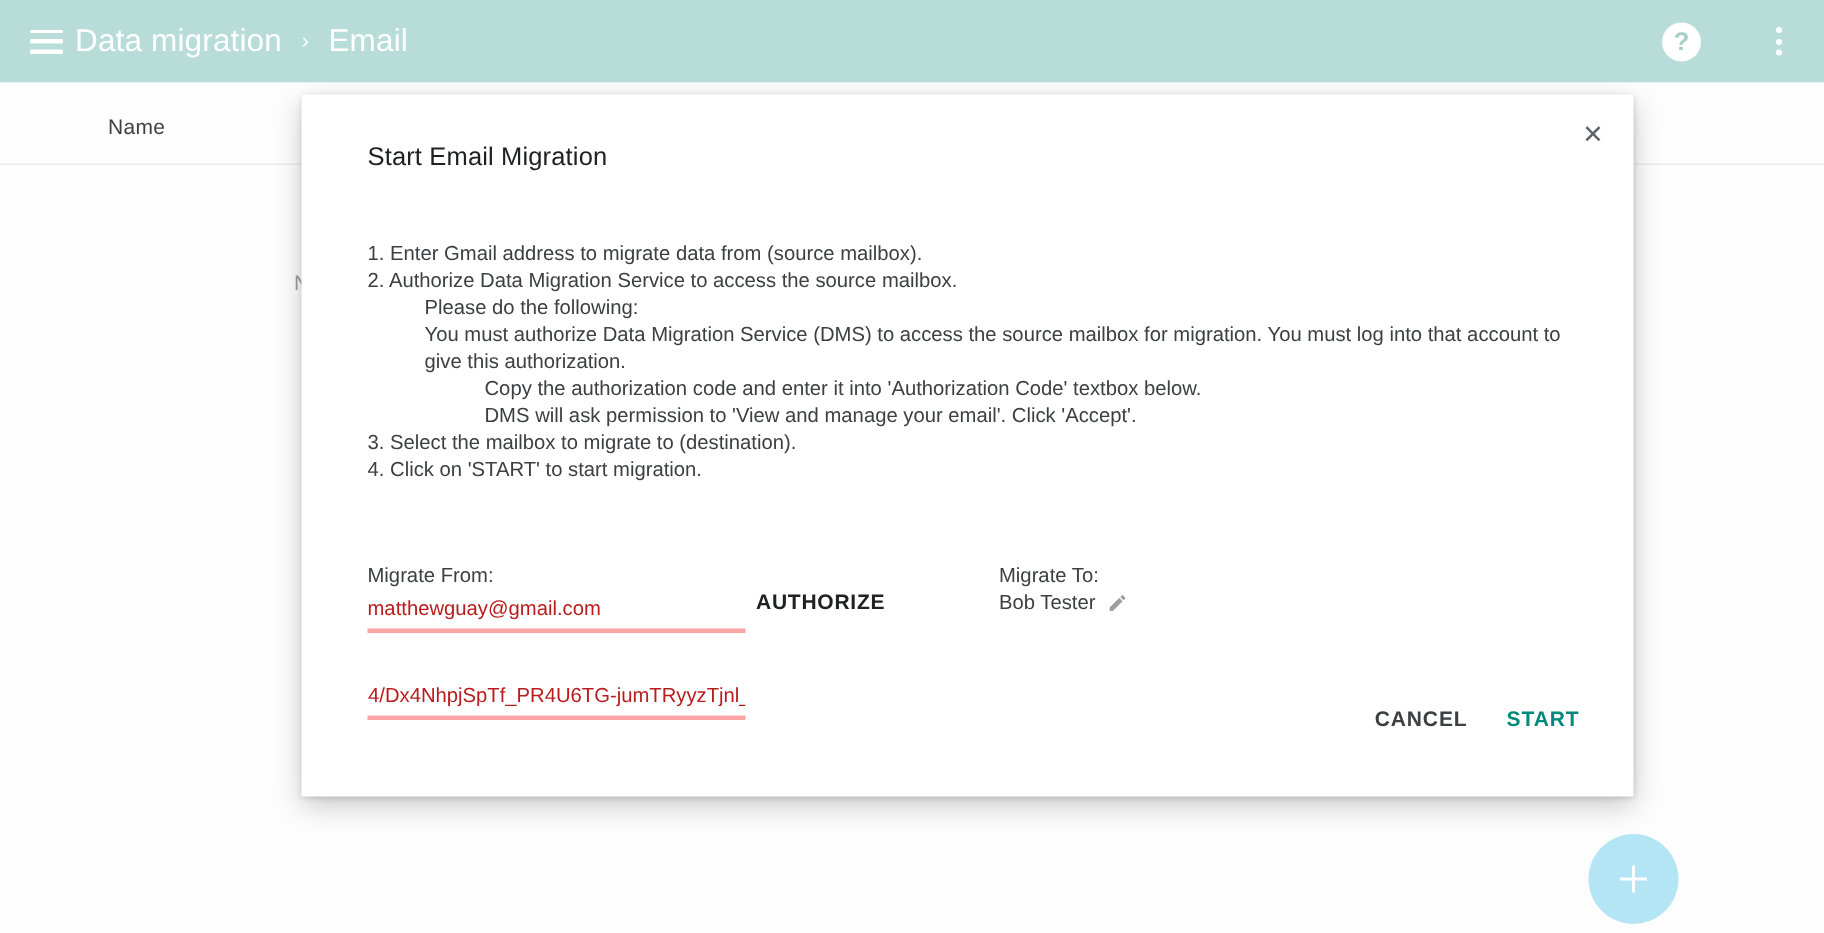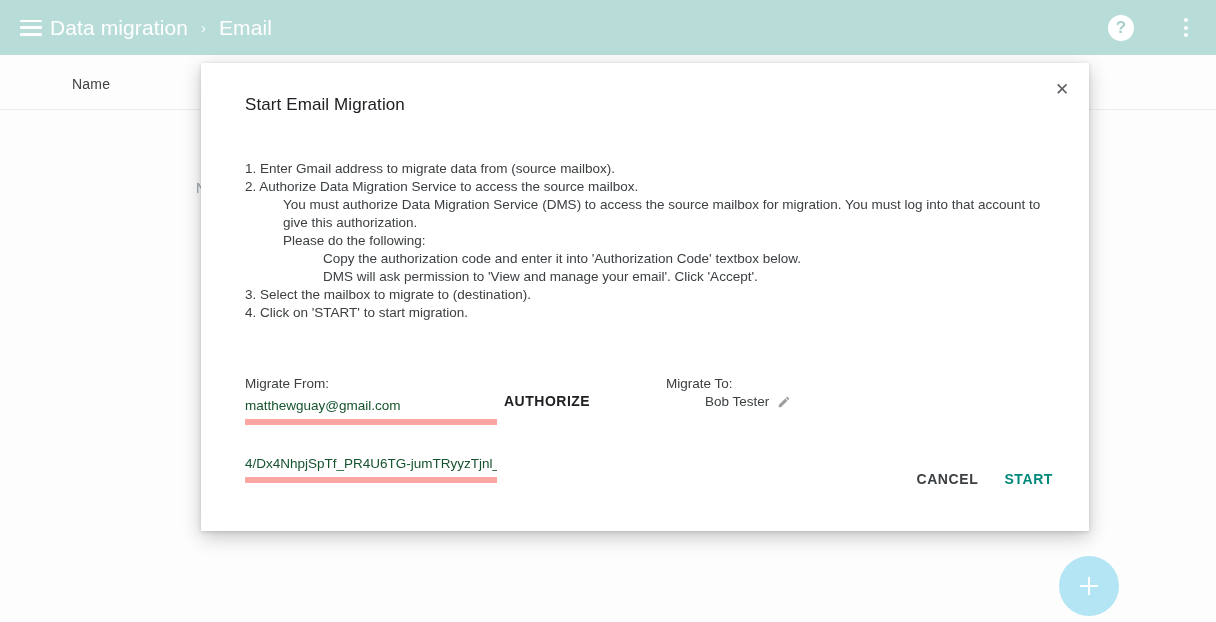--- a/index.html
+++ b/index.html
@@ -248,44 +248,43 @@
     left: 465px;
     top: 313px;
   }
   .to-value-row {
     position: absolute;
     left: 465px;
     top: 331px;
     display: flex;
     align-items: flex-end;
     gap: 8px;
-    margin-left: 39px;
   }
   .to-value {
     font-size: 13.5px;
     color: #3c4043;
   }
   .pencil-icon {
     width: 14px;
     height: 14px;
     display: inline-block;
     cursor: pointer;
     flex: 0 0 auto;
   }
 
   .text-field {
     position: absolute;
     left: 44px;
     width: 252px;
     border: none;
-    border-bottom: 6px solid #fca5a5;
+    border-bottom: 3px solid #fca5a5;
     background: transparent;
     font-family: "Liberation Sans", sans-serif;
     font-size: 13.5px;
-    color: #14532d;
+    color: #b91c1c;
     padding: 0 0 6px 0;
     outline: none;
     box-sizing: content-box;
   }
   .field-email { top: 335px; }
   .field-code  { top: 393px; }
 
   .authorize-btn {
     position: absolute;
     left: 303px;
@@ -358,22 +357,22 @@
 
 <div class="dialog">
 
   <button class="dialog-close">✕</button>
 
   <div class="dialog-title">Start Email Migration</div>
 
   <div class="instructions">
     <div class="step">1. Enter Gmail address to migrate data from (source mailbox).</div>
     <div class="step">2. Authorize Data Migration Service to access the source mailbox.</div>
+    <div class="sub">Please do the following:</div>
     <div class="sub">You must authorize Data Migration Service (DMS) to access the source mailbox for migration. You must log into that account to give this authorization.</div>
-    <div class="sub">Please do the following:</div>
     <div class="sub2">Copy the authorization code and enter it into 'Authorization Code' textbox below.</div>
     <div class="sub2">DMS will ask permission to 'View and manage your email'. Click 'Accept'.</div>
     <div class="step">3. Select the mailbox to migrate to (destination).</div>
     <div class="step">4. Click on 'START' to start migration.</div>
   </div>
 
 
   <div class="field-label from-label">Migrate From:</div>
 
   <input class="text-field field-email" type="text" value="matthewguay@gmail.com" style="">

